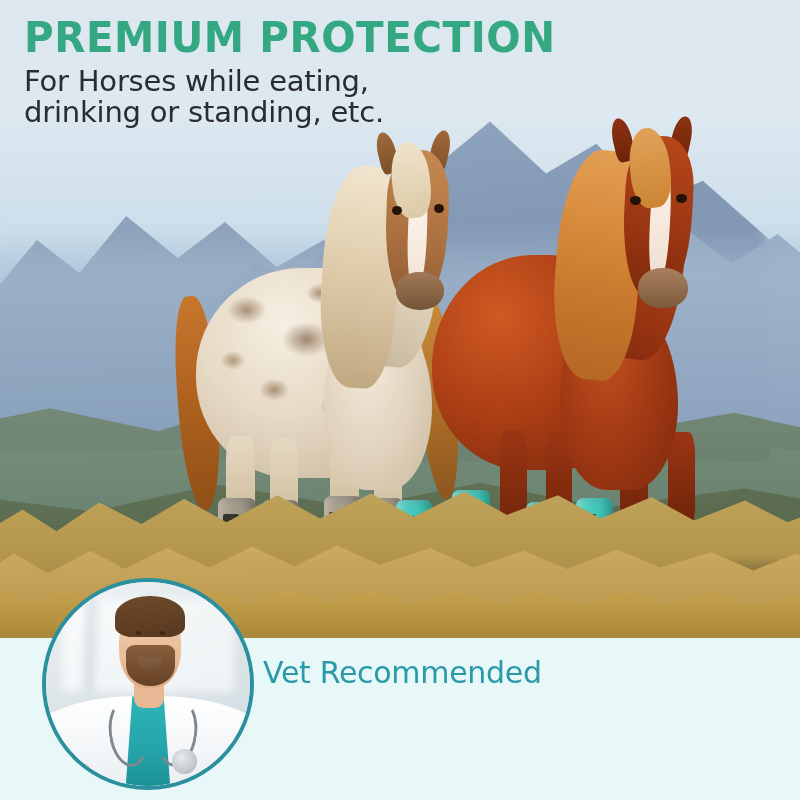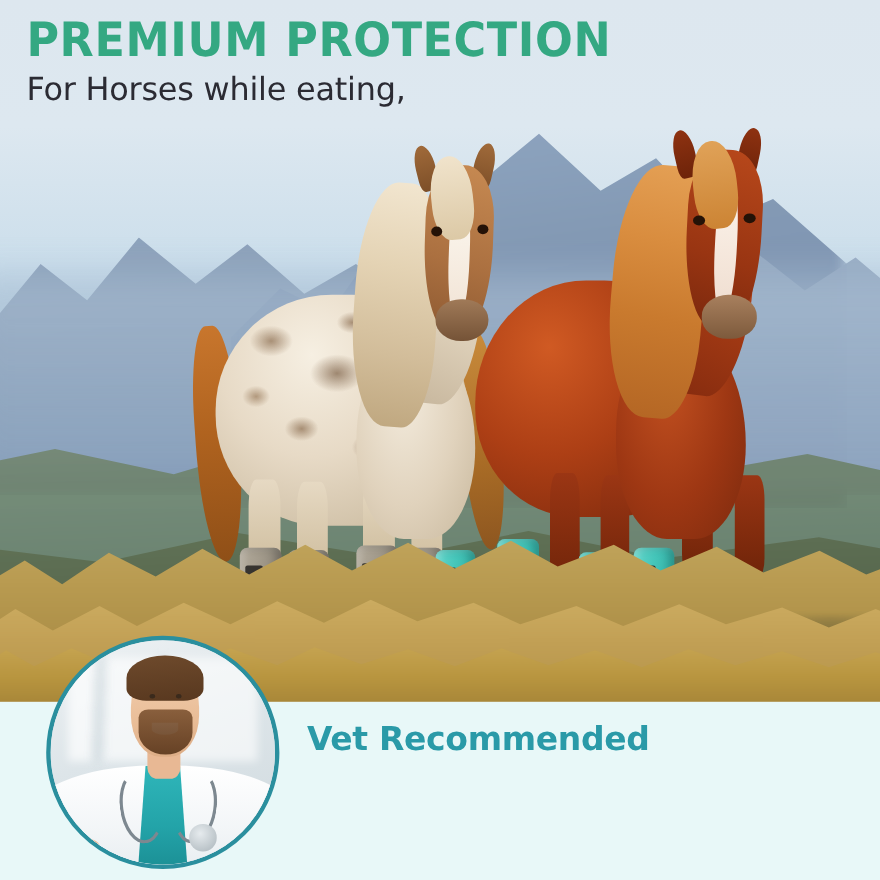--- a/index.html
+++ b/index.html
@@ -162,21 +162,21 @@
   .vc-smile{position:absolute;left:45%;top:37%;width:12%;height:5%;border-radius:0 0 60% 60%;background:#fffaf4;}
   .vc-steth{position:absolute;border:3px solid #7d8890;border-radius:50%;}
   .vc-steth-l{left:31%;top:58%;width:16%;height:30%;border-top-color:transparent;border-right-color:transparent;transform:rotate(-8deg);}
   .vc-steth-r{left:55%;top:58%;width:16%;height:30%;border-top-color:transparent;border-left-color:transparent;transform:rotate(8deg);}
   .vc-chest{position:absolute;left:62%;top:82%;width:12%;height:12%;border-radius:50%;
        background:radial-gradient(circle at 40% 35%,#e6ebee,#aab4ba);}
   .vc-arm{position:absolute;left:4%;top:84%;width:44%;height:18%;border-radius:42% 42% 0 0;
        background:linear-gradient(180deg,#fdfdfe,#eef2f5);}
   .vc-hand{position:absolute;left:6%;top:88%;width:16%;height:11%;border-radius:40%;background:#e8b894;}
 
-  .vet-title{position:absolute;left:279px;top:656px;font-size:30px;line-height:33px;font-weight:bold;
+  .vet-title{position:absolute;left:263px;top:656px;font-size:30px;line-height:33px;font-weight:normal;
        color:#2a9aa8;font-family:"DejaVu Sans",sans-serif;margin:0;letter-spacing:-.3px;}
   .vet-body{position:absolute;left:265px;top:697px;width:508px;font-size:16px;line-height:21.5px;
        color:#16181a;font-family:"Liberation Sans",sans-serif;margin:0;}
 </style>
 </head>
 <body>
 
 <div id="stage">
 
   <div class="photo">
@@ -272,20 +272,21 @@
     <div class="rock r2"></div>
     <div class="shrub-dark"></div>
     <div class="grass-mid"></div>
     <div class="rock r3"></div>
     <div class="grass-front"></div>
   </div>
 
   <div class="header">
     <div class="h1">PREMIUM PROTECTION</div>
     <div class="h2">For Horses while eating,</div>
+    <div class="h2" style="margin-top:0;">drinking or standing, etc.</div>
   </div>
 
   <div class="panel"></div>
 
   <div class="vet-circle">
     <div class="vc-bg"></div>
     <div class="vc-blurbars"></div>
     <div class="vc-arm"></div>
     <div class="vc-coat"></div>
     <div class="vc-scrub"></div>

